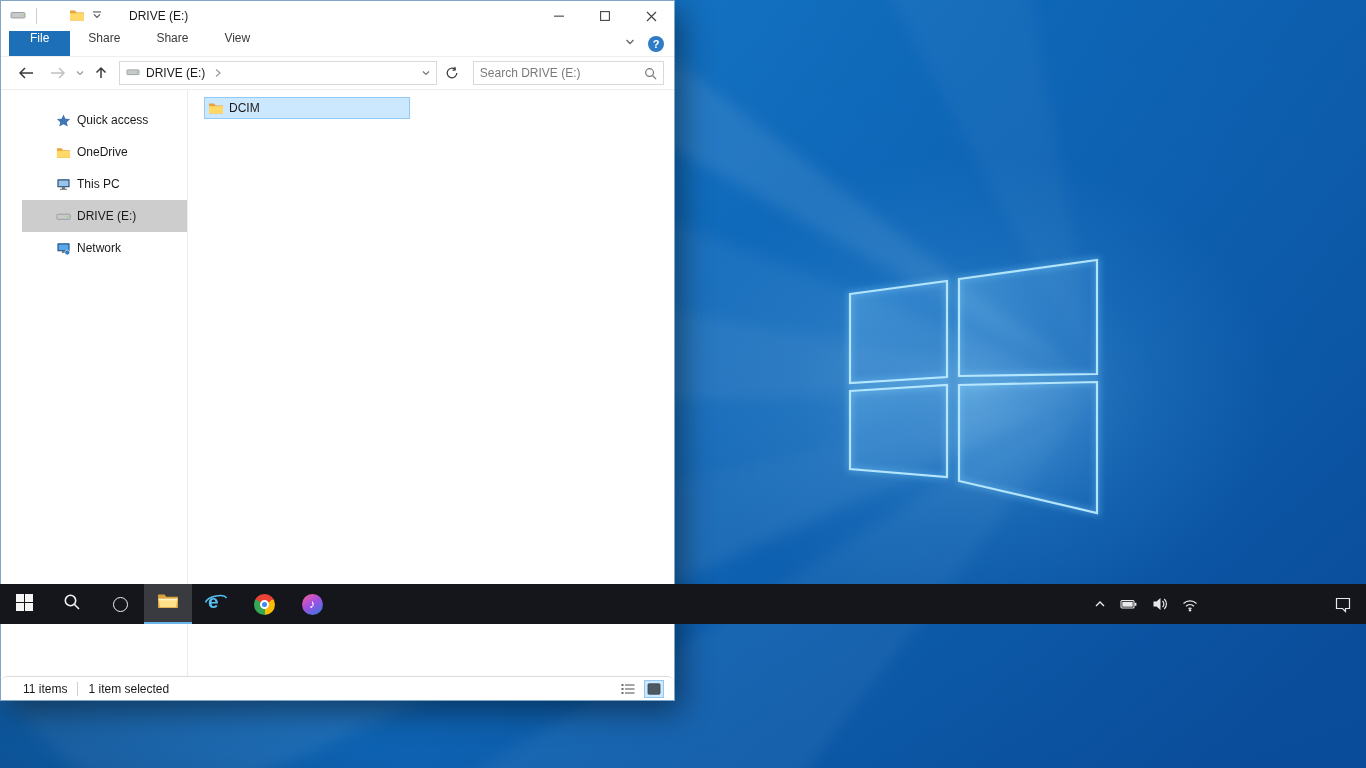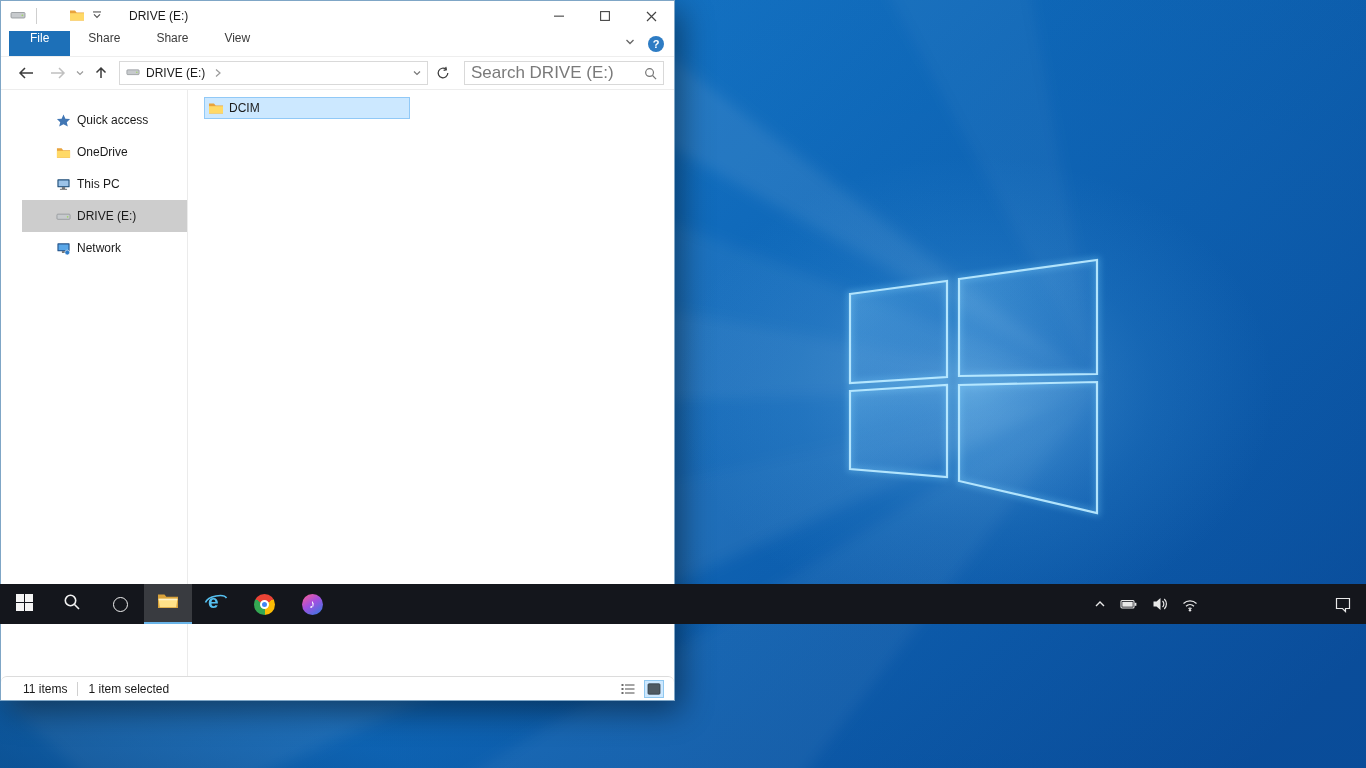--- a/index.html
+++ b/index.html
@@ -30,21 +30,21 @@
 
   .navbar { height:33px; display:flex; align-items:center; padding:0 10px 0 16px; border-bottom:1px solid #ededed; flex:none; }
   .nav-ico { display:flex; align-items:center; justify-content:center; }
   .addressbar { width:332px; height:24px; border:1px solid #d9d9d9; display:flex; align-items:center;
     padding:0 5px 0 6px; margin-left:10px; background:#fff; }
   .addr-text { margin-left:6px; }
   .addr-spacer { flex:1; }
   .refresh-btn { margin-left:8px; }
   .searchbox { width:200px; height:24px; border:1px solid #d9d9d9; display:flex; align-items:center; margin-left:14px; background:#fff; }
   .searchbox input { flex:1; border:none; outline:none; font-family:"Liberation Sans",sans-serif;
-    font-size:17px; padding:0 6px; color:#333; min-width:0; }
+    font-size:12px; padding:0 6px; color:#333; min-width:0; }
   .searchbox input::placeholder { color:#7a7a7a; }
   .searchbox .mag { margin-right:6px; display:flex; }
 
   .win-body { flex:1; display:flex; min-height:0; }
   .sidebar { width:165px; padding-top:14px; flex:none;margin-left:21px; }
   .side-item { height:32px; display:flex; align-items:center; padding-left:33px; gap:6px; cursor:default; }
   .side-item.selected { background:#cdcdcd; }
   .si-icon { width:16px; display:flex; justify-content:center; flex:none; }
   .filepane { flex:1; border-left:1px solid #ebebeb; position:relative; }
   .file-tile { position:absolute; left:16px; top:7px; width:206px; height:22px; background:#cce8ff;

